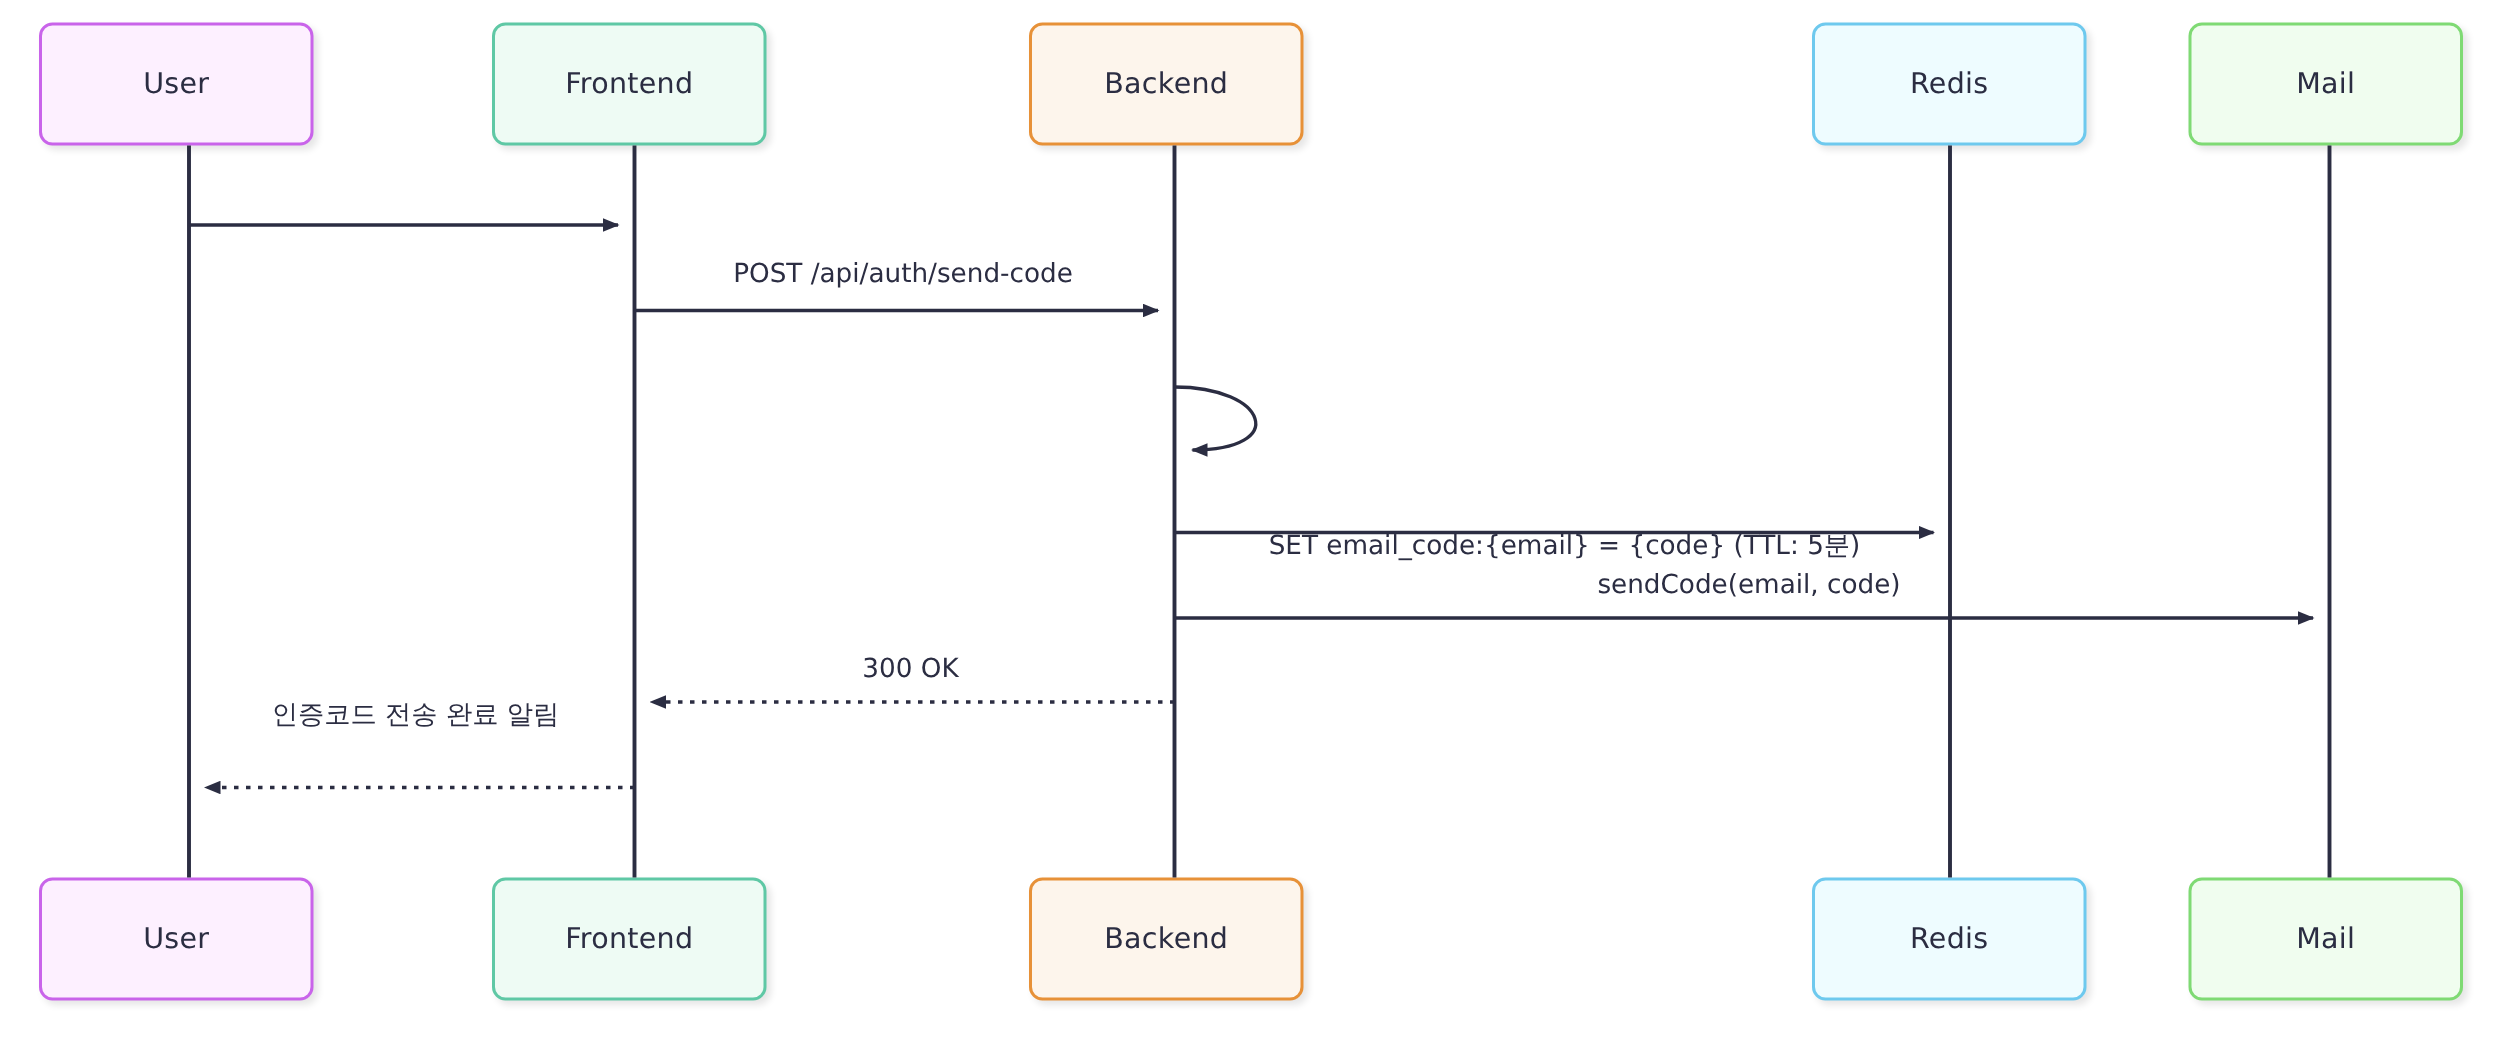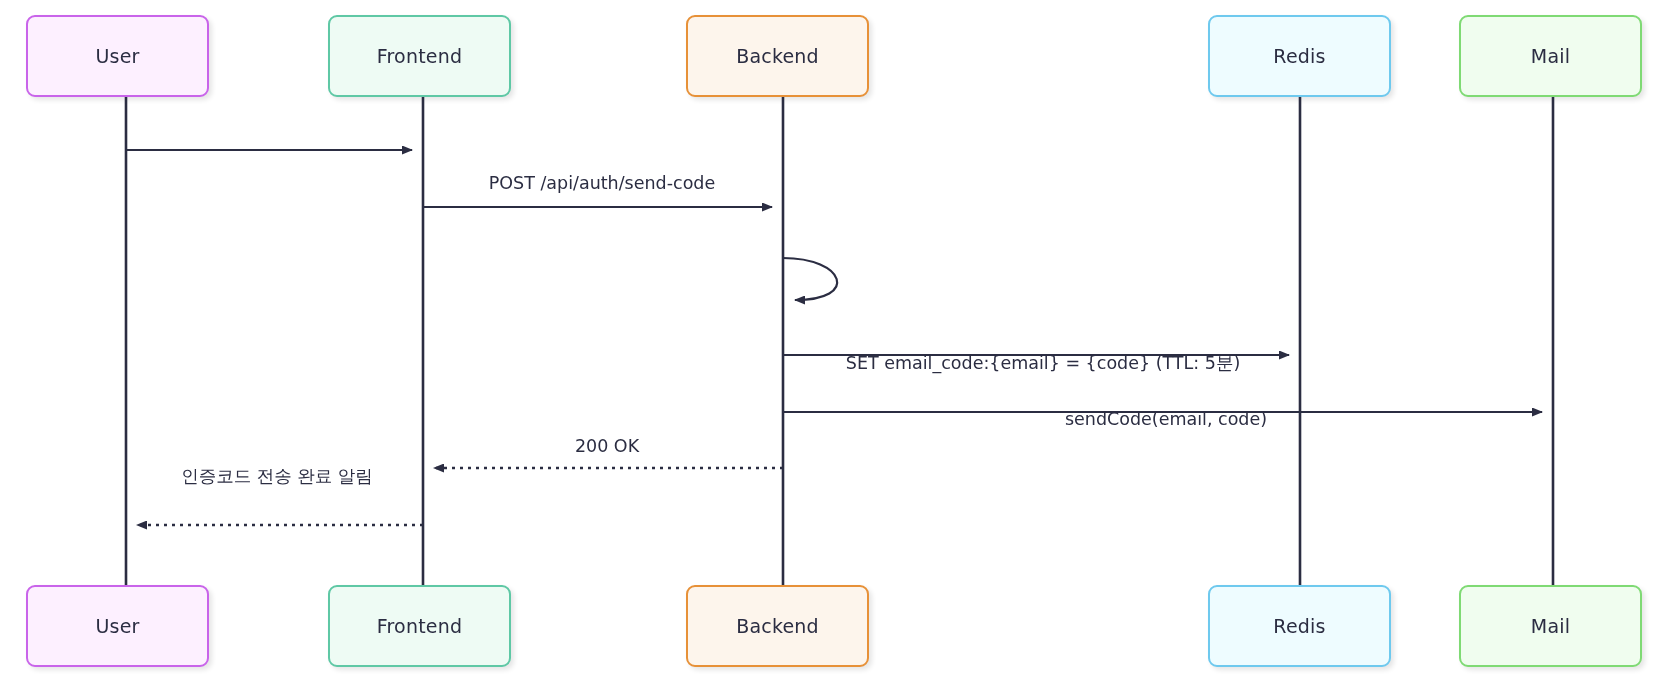--- a/index.html
+++ b/index.html
@@ -103,17 +103,17 @@
       <line x1="783" y1="412" x2="1542" y2="412" stroke="#2b2d42" stroke-width="2.2" marker-end="url(#ah-r)"></line>
 
       <line x1="783" y1="468" x2="434" y2="468" stroke="#2b2d42" stroke-width="2.4" stroke-dasharray="3,5" stroke-linecap="butt" marker-end="url(#ah-l)"></line>
 
       <line x1="423" y1="525" x2="137" y2="525" stroke="#2b2d42" stroke-width="2.4" stroke-dasharray="3,5" stroke-linecap="butt" marker-end="url(#ah-l)"></line>
     </g>
   </svg>
 
   <div class="msg-label" style="left:602px;top:173px;">POST /api/auth/send-code</div>
   <div class="msg-label" style="left:1043px;top:323px;margin-top:28px;">SET email_code:{email} = {code} (TTL: 5분)</div>
-  <div class="msg-label" style="left:1166px;top:380px;margin-top:29px;">sendCode(email, code)</div>
-  <div class="msg-label" style="left:607px;top:436px;">200 OK</div>
+  <div class="msg-label" style="left:1166px;top:380px;">sendCode(email, code)</div>
+  <div class="msg-label" style="left:607px;top:436px;">300 OK</div>
   <div class="msg-label" style="left:277px;top:464px;">인증코드 전송 완료 알림</div>
 
 </div>
 
 </body></html>

